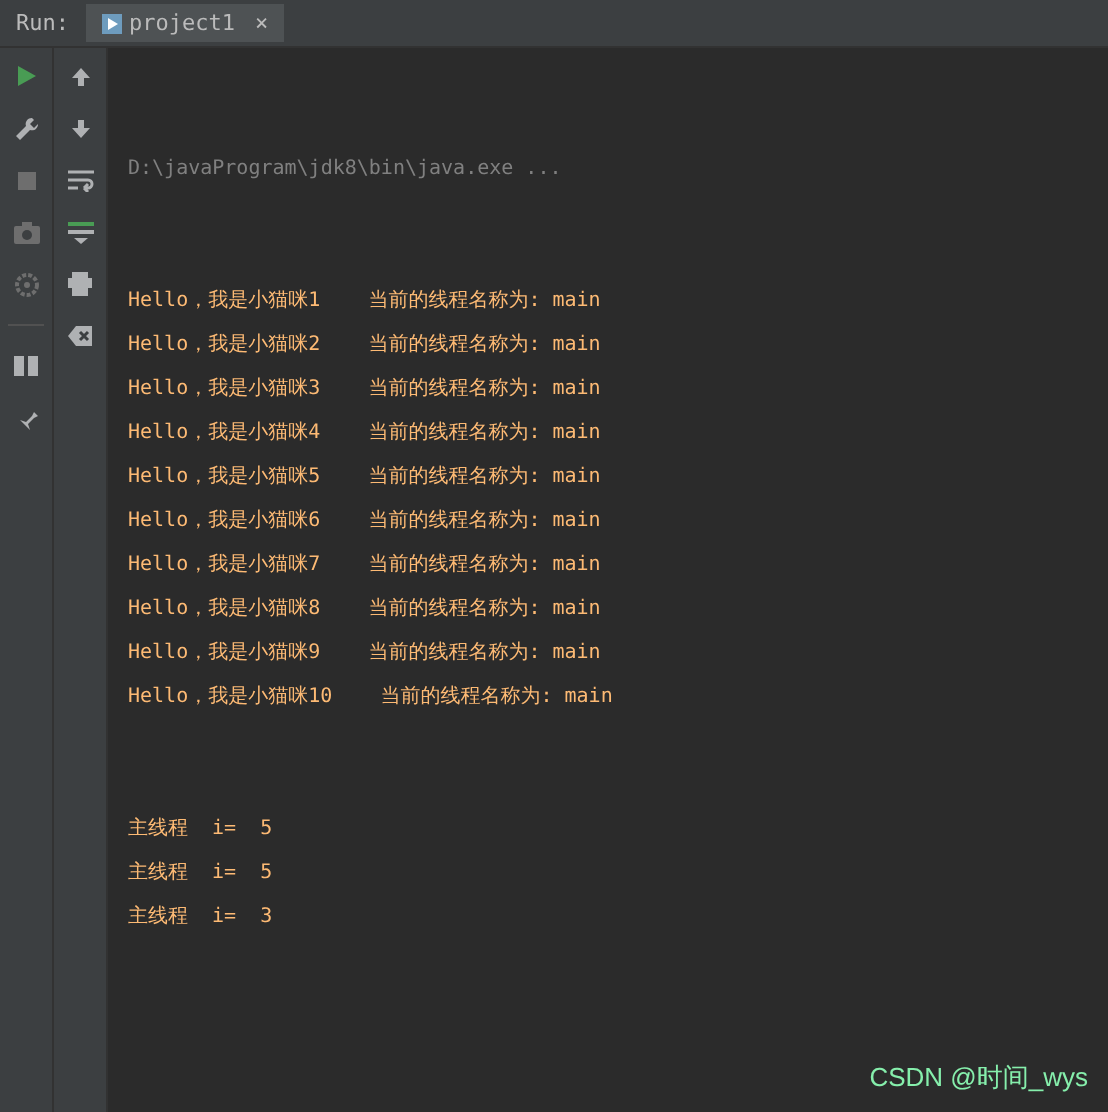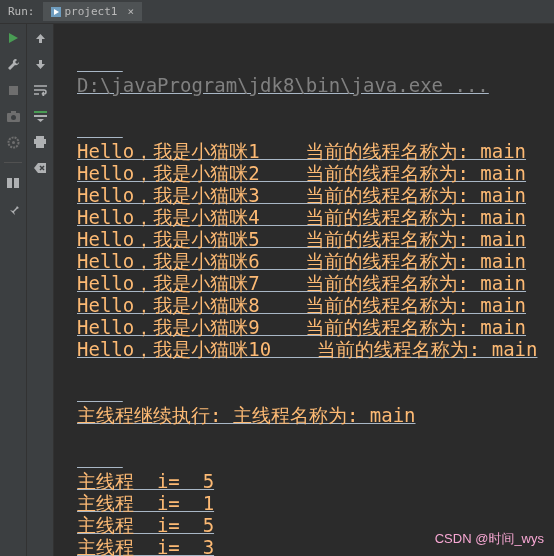--- a/index.html
+++ b/index.html
@@ -56,33 +56,32 @@
   display: flex; align-items: center; justify-content: center;
   color: #afb1b3;
   cursor: pointer;
 }
 .sep { height: 1px; background: #515151; width: 18px; margin: 2px 0; }
 .play { color: #499c54; }
 .green { color: #499c54; }
 .console {
   flex: 1;
   background: #2b2b2b;
-  padding: 6px 23px;
+  padding: 6px 10px;
   line-height: 22px;
   white-space: pre;
-  font-size: 19px;
+  font-size: 10px;
   overflow: hidden;
-  text-decoration: underline;
 }
 .line { color: #fdba74; }
 .cmd { color: #808080; }
 .watermark {
   position: absolute;
   bottom: 8px; right: 10px;
-  color: #f9a8d4;
+  color: #86efac;
   font-size: 13px;
   font-family: sans-serif;
 }
 svg { display: block; }
 </style>
 </head>
 <body>
 
 <div class="top-bar">
   <span class="run-label">Run:</span>
@@ -176,20 +175,19 @@
       <svg width="12" height="10" viewBox="0 0 12 10">
           <path d="M4 0 L0 5 L4 10 H12 V0 Z" fill="#afb1b3"></path>
           <path d="M6 3l4 4M10 3l-4 4" stroke="#3c3f41" stroke-width="1.5"></path>
         </svg>
     </div>
   </div>
 
   <div class="console">
     <div class="line cmd">D:\javaProgram\jdk8\bin\java.exe ...</div>
     <div id="hello-container"><div class="line">Hello，我是小猫咪1    当前的线程名称为: main</div><div class="line">Hello，我是小猫咪2    当前的线程名称为: main</div><div class="line">Hello，我是小猫咪3    当前的线程名称为: main</div><div class="line">Hello，我是小猫咪4    当前的线程名称为: main</div><div class="line">Hello，我是小猫咪5    当前的线程名称为: main</div><div class="line">Hello，我是小猫咪6    当前的线程名称为: main</div><div class="line">Hello，我是小猫咪7    当前的线程名称为: main</div><div class="line">Hello，我是小猫咪8    当前的线程名称为: main</div><div class="line">Hello，我是小猫咪9    当前的线程名称为: main</div><div class="line">Hello，我是小猫咪10    当前的线程名称为: main</div></div>
-    <div class="line">主线程继续执行: 主线程名称为: main</div>
-    <div id="loop-container"><div class="line">主线程  i=  5</div><div class="line">主线程  i=  1</div><div class="line">主线程  i=  5</div><div class="line">主线程  i=  3</div></div>
+    <div id="loop-container"><div class="line">主线程  i=  5</div><div class="line">主线程  i=  5</div><div class="line">主线程  i=  3</div></div>
     
     
   </div>
 </div>
 
 <div class="watermark">CSDN @时间_wys</div>
 
 </body></html>

